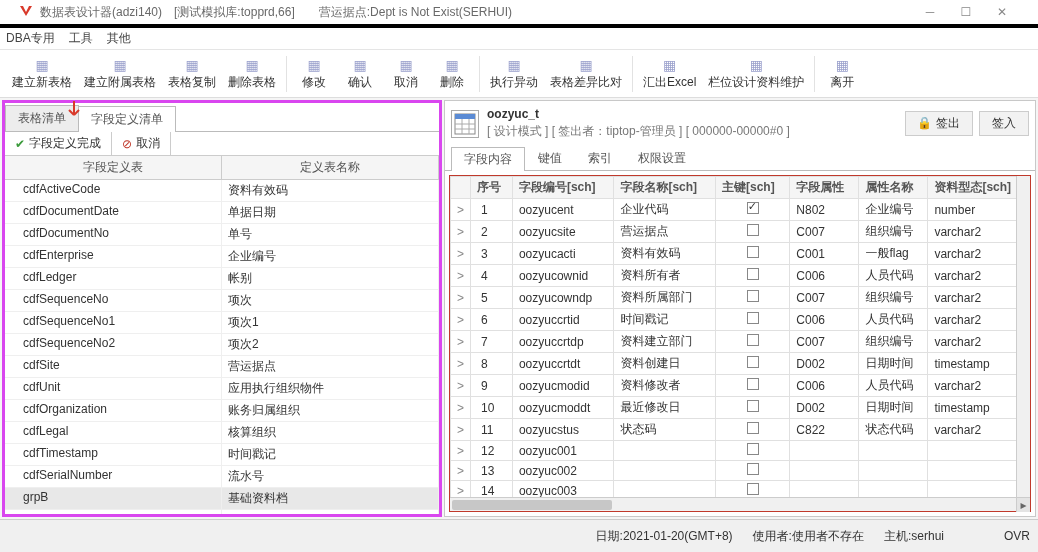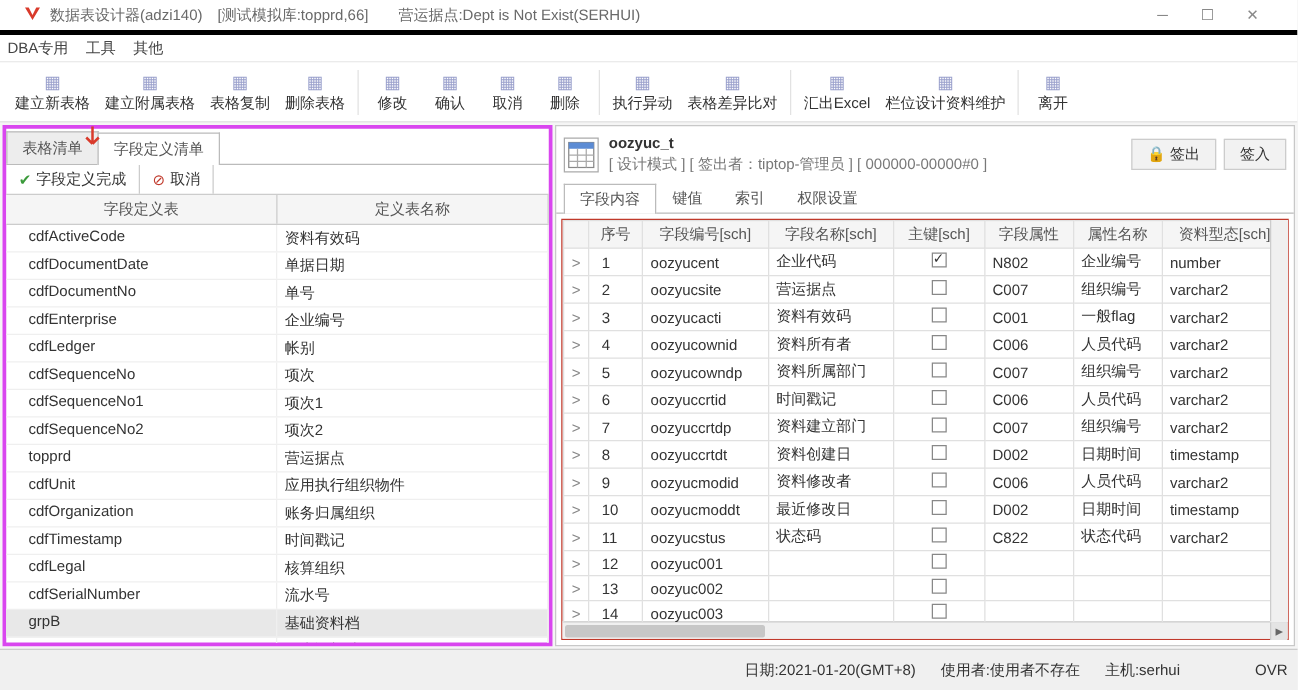--- a/index.html
+++ b/index.html
@@ -42,21 +42,21 @@
 .rh-text .t2{color:#787878}
 .rh-btns{margin-left:auto;display:flex;gap:6px}
 .rh-btn{padding:3px 12px;border:1px solid #ccc;background:#f2f2f2;color:#999}
 .rtabs{display:flex;border-bottom:1px solid #bbb;padding-left:6px}
 .rtab{padding:3px 12px;color:#555;border:1px solid transparent;border-bottom:none}
 .rtab.active{border-color:#bbb;background:#fff;position:relative;top:1px}
 .grid-wrap{flex:1;border:1px solid #c0392b;margin:4px;display:flex;flex-direction:column;min-height:0;position:relative}
 .rgrid{flex:1;overflow:auto}
 .rgrid table{border-collapse:collapse;width:100%}
 .rgrid th,.rgrid td{border:1px solid #e0e0e0;padding:2px 6px;text-align:left;white-space:nowrap;font-size:12px}
-.rgrid th{background:#f5f5f5;color:#555;font-weight:normal;text-align:center}
+.rgrid th{background:#f5f5f5;color:#555;font-weight:bold;text-align:left}
 .rgrid td.num{text-align:left;padding-left:10px}
 .rgrid td.mark{color:#888;width:14px;text-align:center}
 .chk{display:inline-block;width:12px;height:12px;border:1px solid #888;position:relative}
 .chk.on:after{content:"✓";position:absolute;top:-3px;left:0;font-size:11px;color:#333}
 .hscroll{height:14px;background:#f0f0f0;border-top:1px solid #ccc;position:relative}
 .hscroll .thumb{position:absolute;left:2px;top:2px;height:10px;width:160px;background:#c7c7c7;border-radius:2px}
 .hscroll .rbtn{position:absolute;right:0;top:0;width:14px;height:14px;background:#e4e4e4;border-left:1px solid #ccc;display:flex;align-items:center;justify-content:center;color:#666}
 .statusbar{height:22px;background:#f0f0f0;border-top:1px solid #ccc;display:flex;align-items:center;padding:16px 8px;color:#555}
 .statusbar .sp{flex:1}
 .vscroll-stub{position:absolute;right:0;top:0;width:14px;bottom:14px;background:#f0f0f0;border-left:1px solid #ccc}
@@ -194,38 +194,38 @@
         </div>
         <div class="lrow">
           <div class="col-a">cdfSequenceNo1</div>
           <div class="col-b">项次1</div>
         </div>
         <div class="lrow">
           <div class="col-a">cdfSequenceNo2</div>
           <div class="col-b">项次2</div>
         </div>
         <div class="lrow">
-          <div class="col-a">topprd</div>
+          <div class="col-a">cdfSite</div>
           <div class="col-b">营运据点</div>
         </div>
         <div class="lrow">
           <div class="col-a">cdfUnit</div>
           <div class="col-b">应用执行组织物件</div>
         </div>
         <div class="lrow">
           <div class="col-a">cdfOrganization</div>
           <div class="col-b">账务归属组织</div>
         </div>
         <div class="lrow">
+          <div class="col-a">cdfLegal</div>
+          <div class="col-b">核算组织</div>
+        </div>
+        <div class="lrow">
           <div class="col-a">cdfTimestamp</div>
           <div class="col-b">时间戳记</div>
-        </div>
-        <div class="lrow">
-          <div class="col-a">cdfLegal</div>
-          <div class="col-b">核算组织</div>
         </div>
         <div class="lrow">
           <div class="col-a">cdfSerialNumber</div>
           <div class="col-b">流水号</div>
         </div>
         <div class="lrow selected">
           <div class="col-a">grpB</div>
           <div class="col-b">基础资料档</div>
         </div>
         <div class="lrow">

